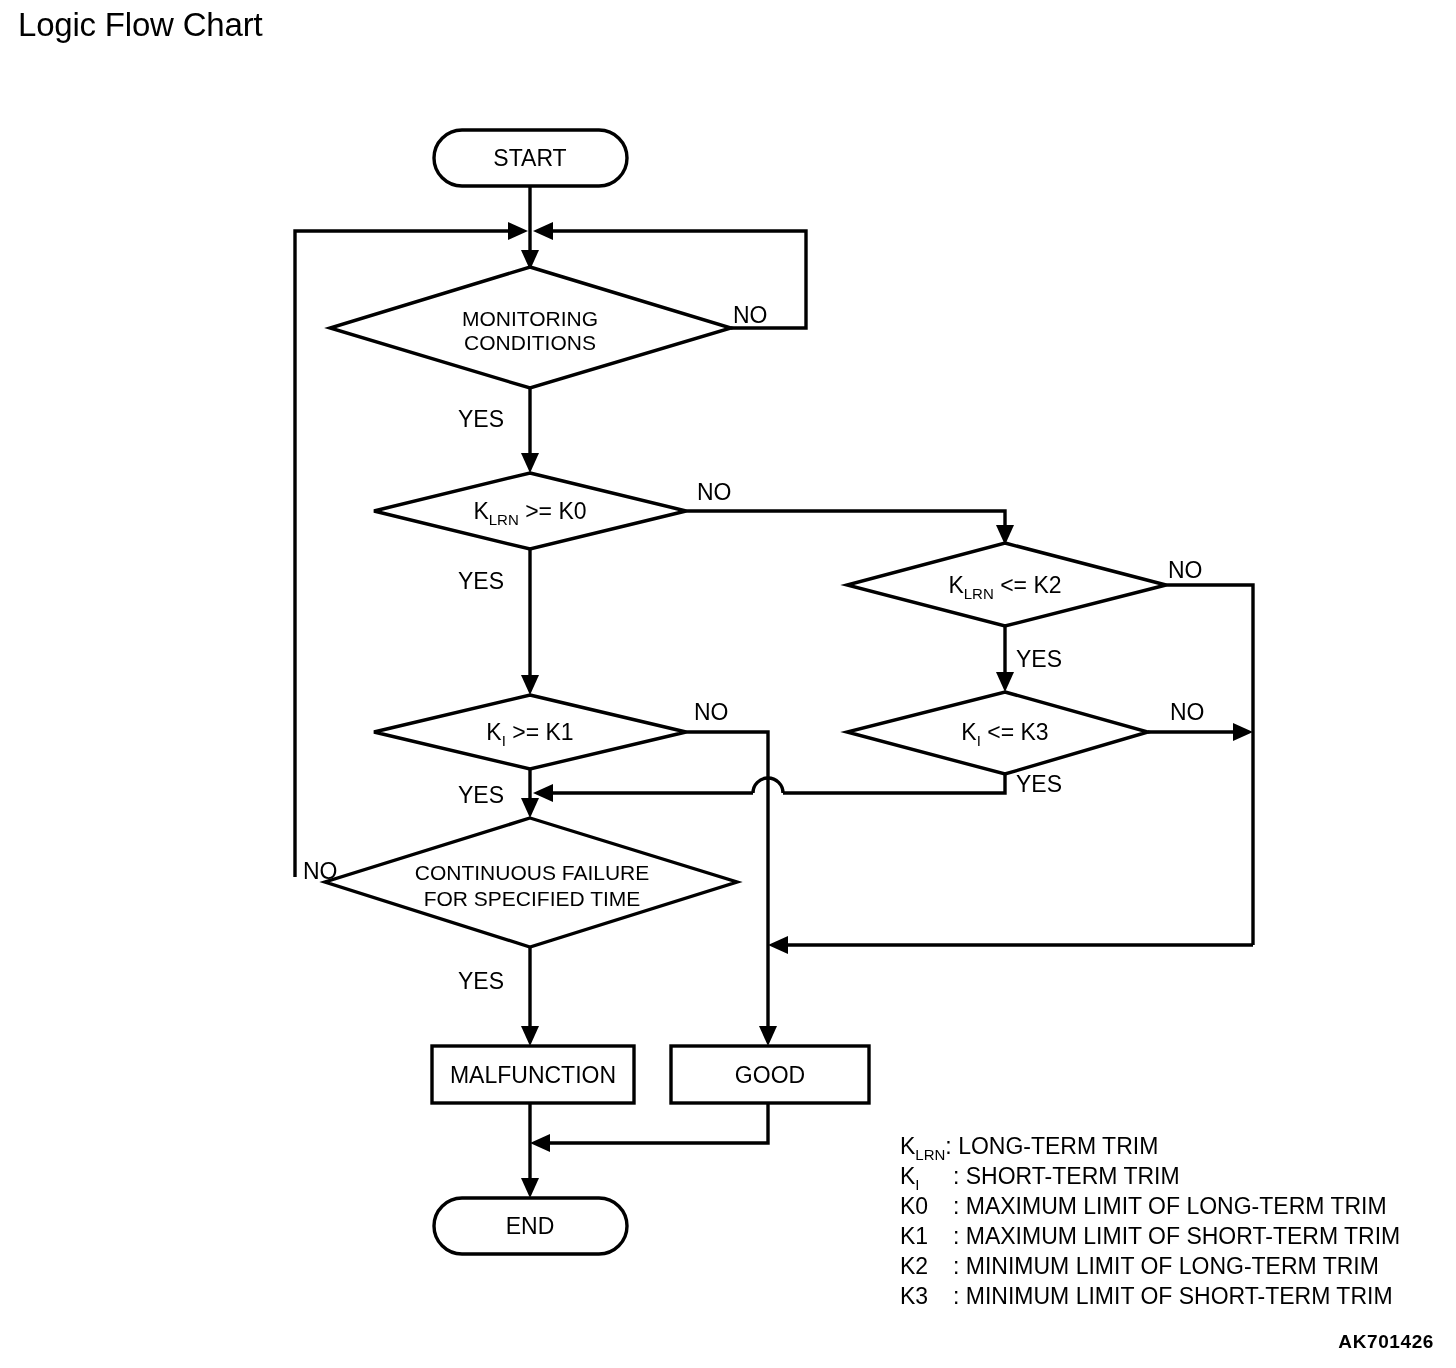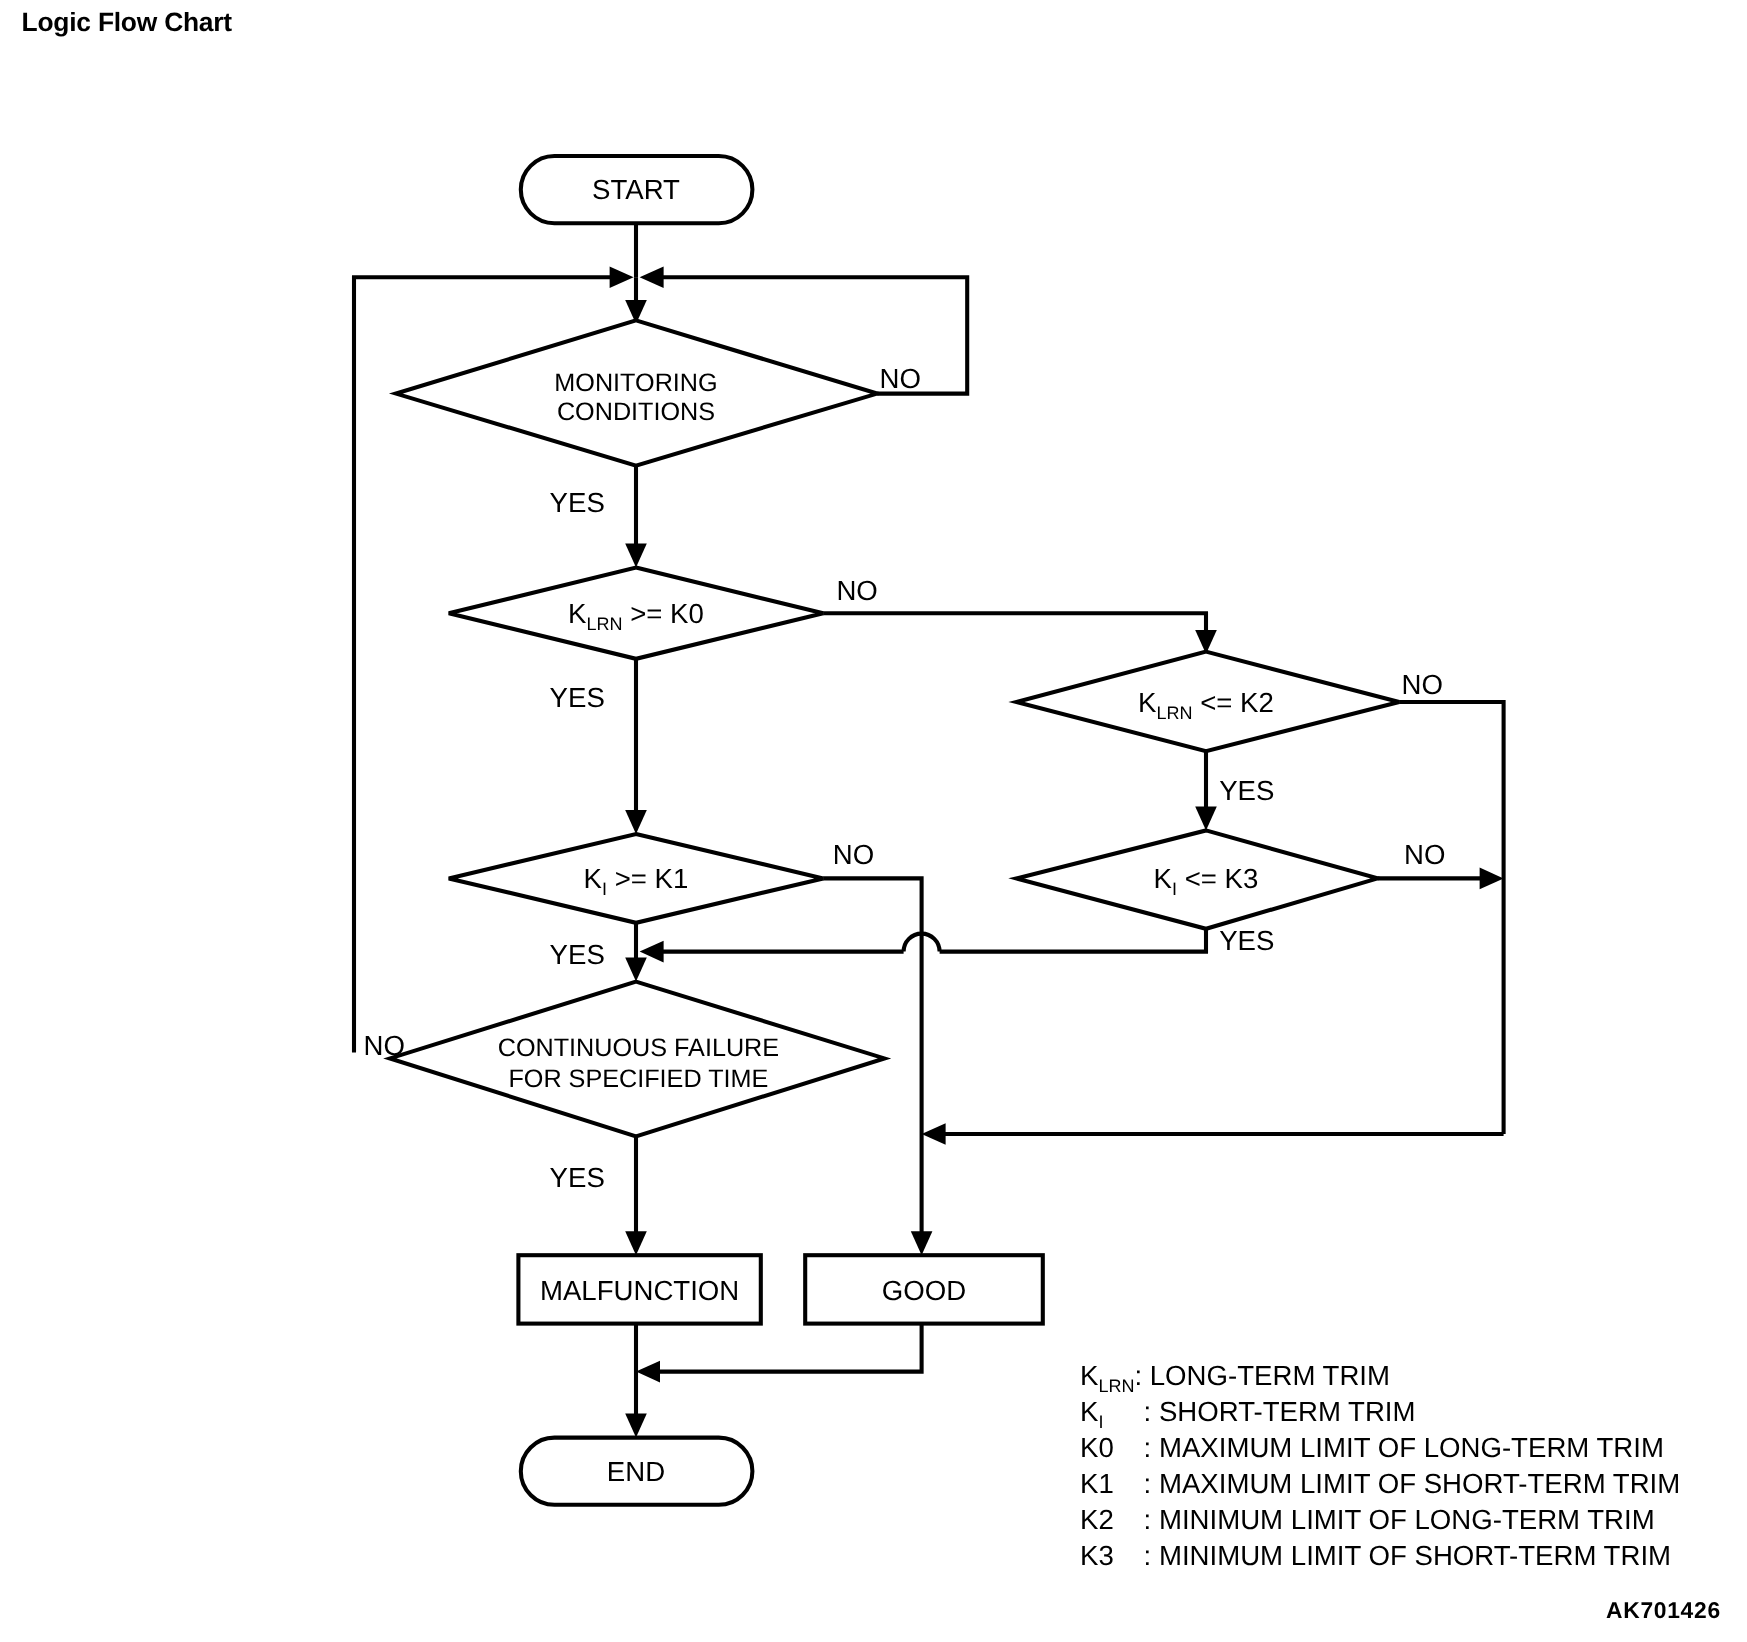--- a/index.html
+++ b/index.html
@@ -6,22 +6,22 @@
   body{
     width:1456px;height:1368px;
     font-family:"Liberation Sans", sans-serif;
     color:#000000;
     overflow:hidden;
     position:relative;
   }
   #page-title{
     position:absolute;
     left:18px; top:6px;
-    font-size:22px;
-    font-weight:bold;
+    font-size:33px;
+    font-weight:normal;
     letter-spacing:-0.2px;
     white-space:nowrap;
   }
   #chart-svg{
     position:absolute;
     left:0; top:0;
     width:1456px; height:1368px;
   }
   #chart-svg text{
     font-family:"Liberation Sans", sans-serif;

